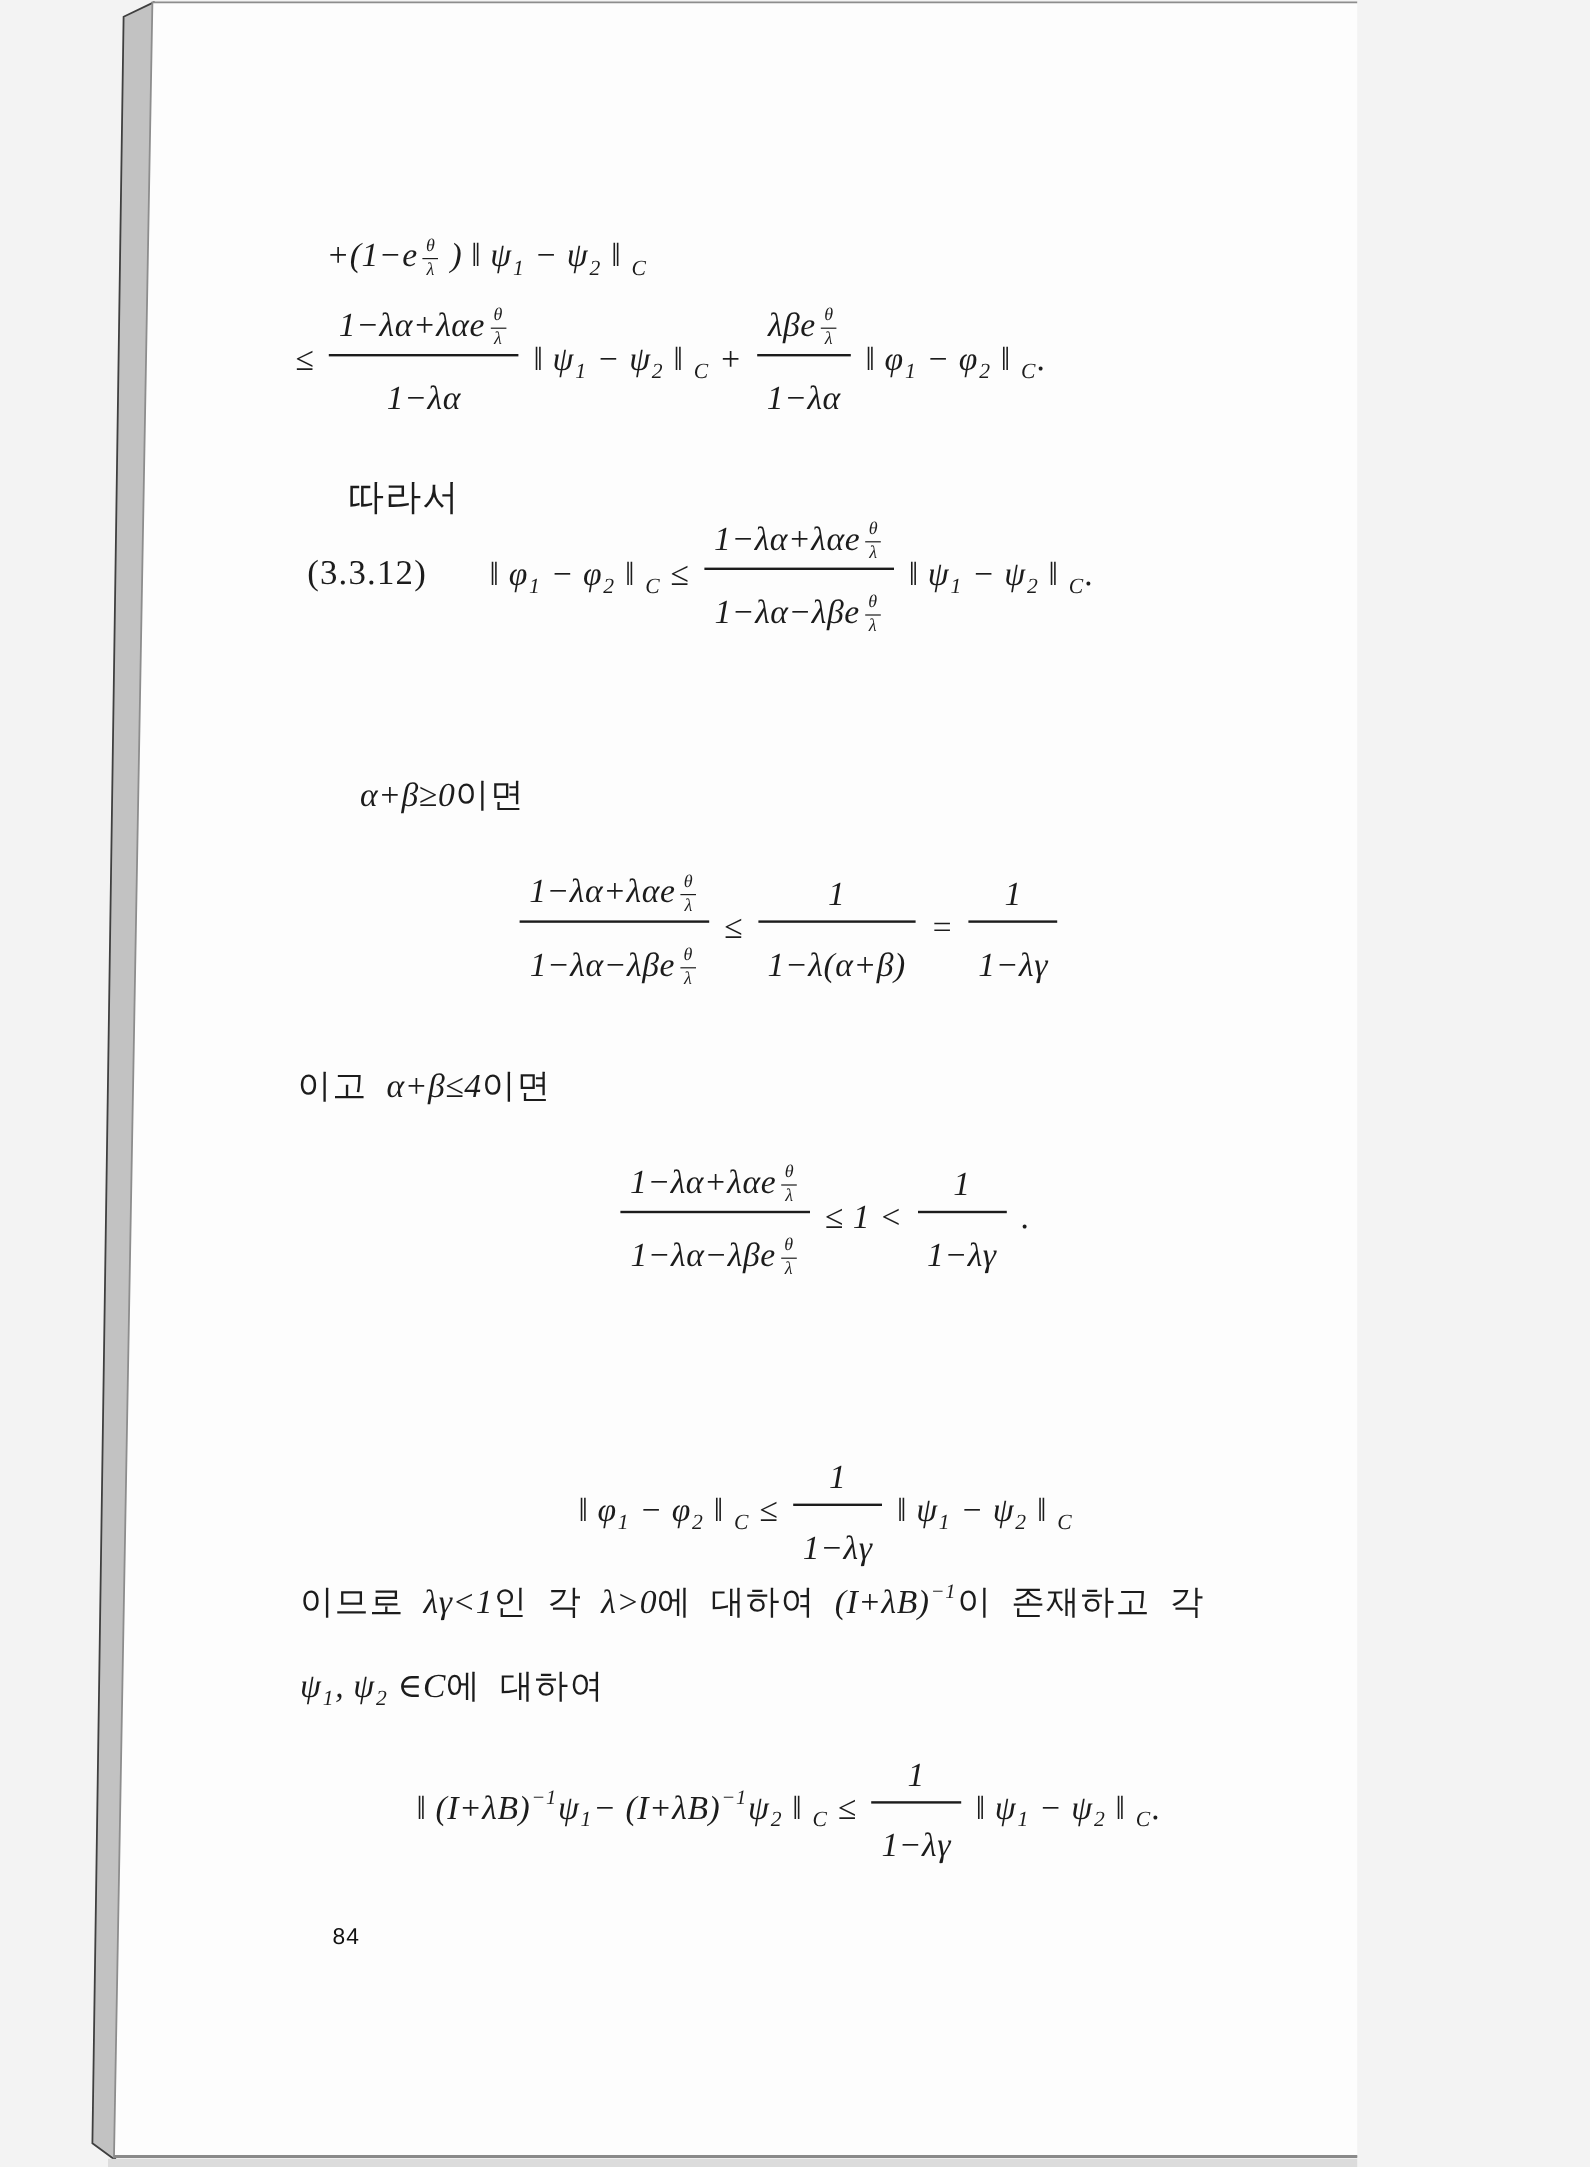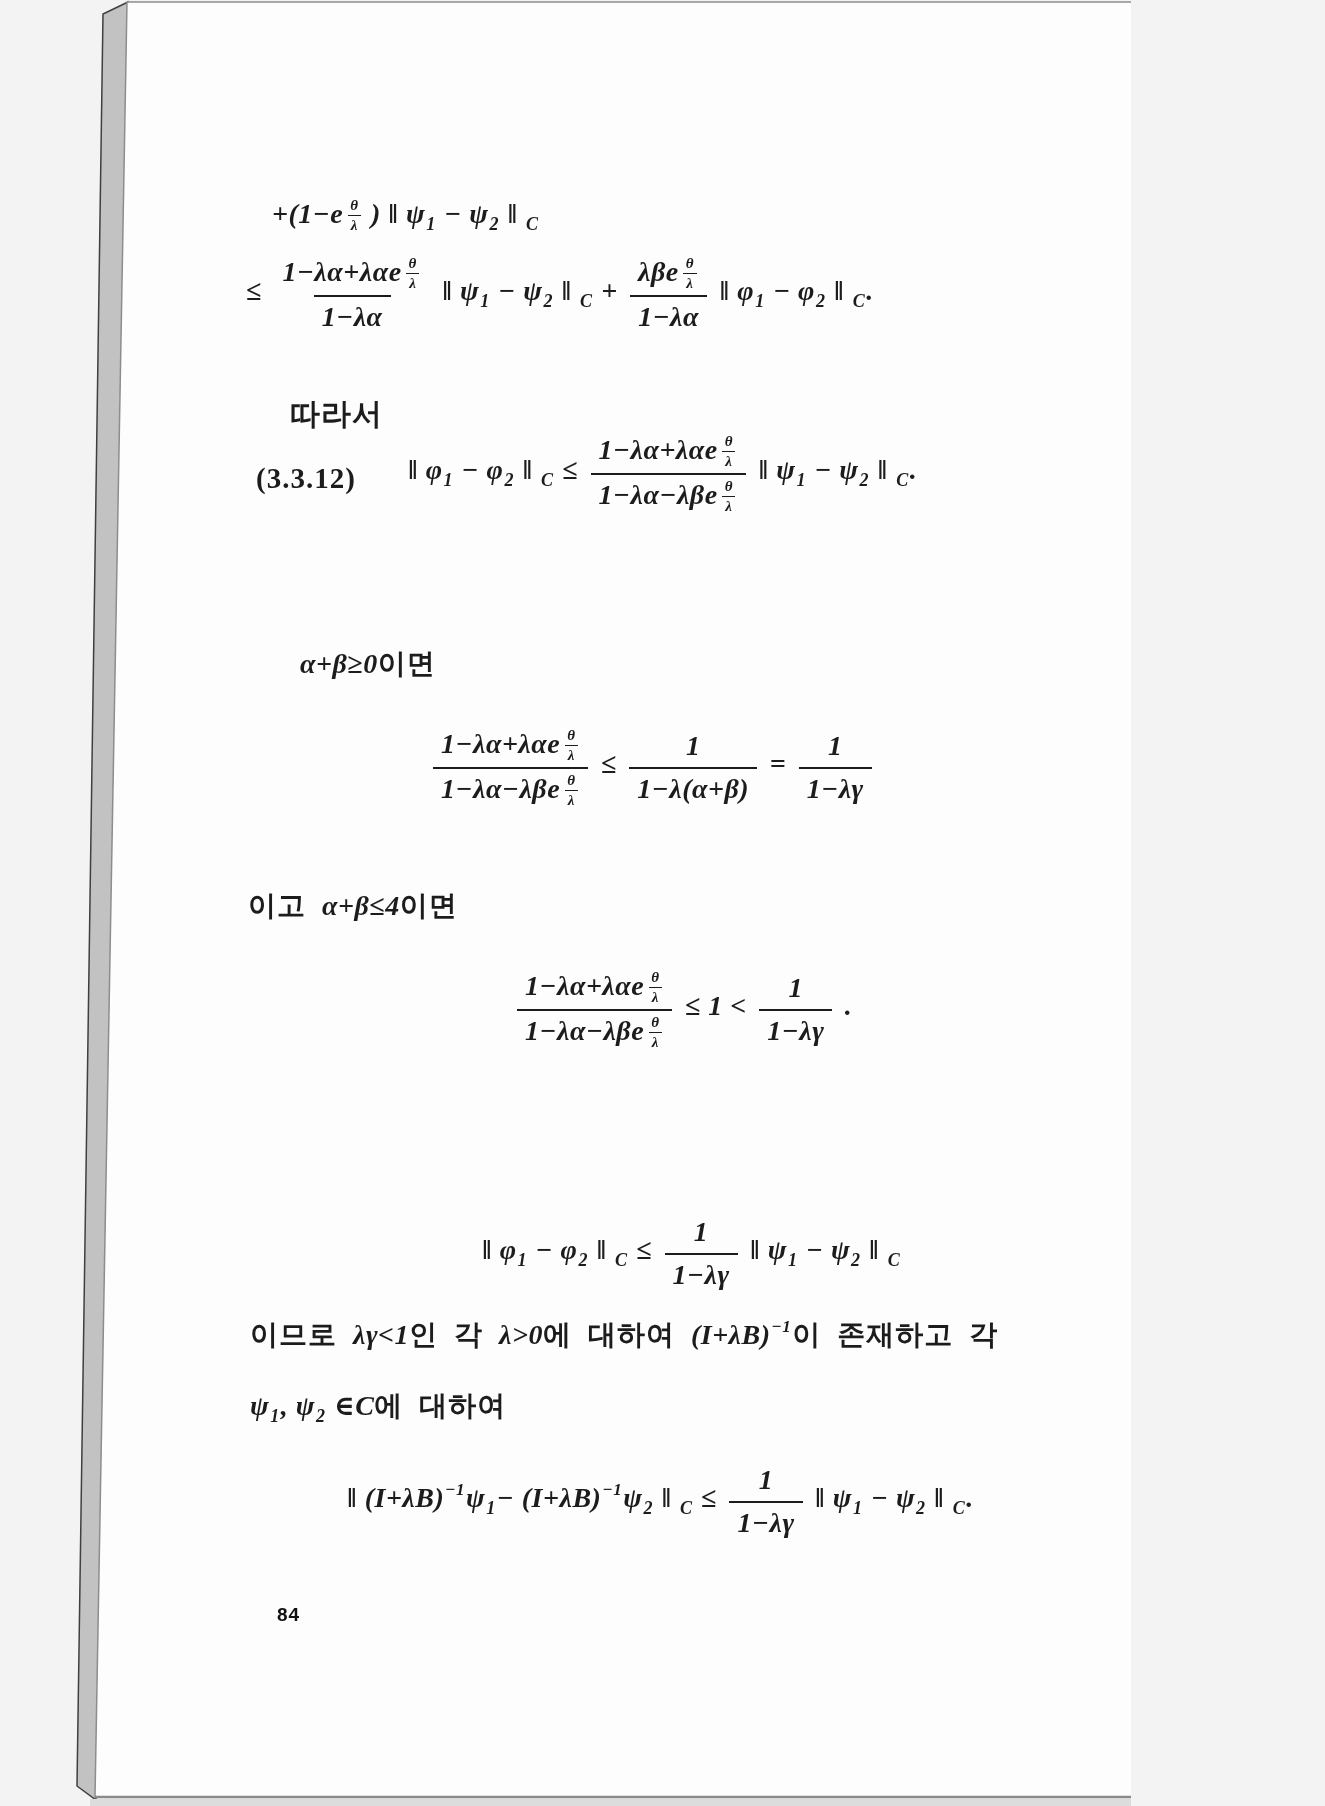--- a/index.html
+++ b/index.html
@@ -1,26 +1,26 @@
 <!DOCTYPE html>
 <html><head>
 <meta charset="utf-8">
 <style>
   html,body{margin:0;padding:0;background:#f3f3f3;}
   #stage{position:relative;width:1131px;height:1806px;overflow:hidden;
-         font-family:"Liberation Serif","DejaVu Serif",serif;color:#1c1c1c;font-weight:bold;}
+         font-family:"Liberation Serif","DejaVu Serif",serif;color:#1c1c1c;}
   #bg{position:absolute;left:0;top:0;}
   .math{position:absolute;font-style:italic;font-size:28px;line-height:1.25;
         white-space:pre;letter-spacing:0.5px;}
   .math .kr{font-style:normal;letter-spacing:1px;}
   .krtext{position:absolute;font-style:normal;font-size:30px;white-space:pre;letter-spacing:1px;}
-  .frac{display:inline-flex;flex-direction:column;align-items:center;
+  .frac{display:inline-flex;flex-direction:column;
         vertical-align:middle;margin:0 5px;text-align:center;}
   .fnum{display:block;padding:0 8px 4px;}
-  .fden{display:block;border-top:2px solid currentColor;padding:2px 8px 0;}
+  .fden{display:block;border-top:2px solid currentColor;padding:18px 8px 0;}
   sub{font-size:18px;vertical-align:-7px;margin:0 1px;font-style:italic;}
   sup{font-size:17px;vertical-align:12px;margin:0 1px;}
   .efrac{display:inline-flex;flex-direction:column;align-items:center;
          font-size:15px;line-height:1.1;vertical-align:13px;margin:0 2px 0 4px;}
   .enum{padding:0 3px 1px;}
   .eden{border-top:1px solid currentColor;padding:1px 3px 0;}
   .eqlabel{position:absolute;font-style:normal;font-size:29px;letter-spacing:1px;}
   .pagenum{position:absolute;font-family:"Liberation Sans","DejaVu Sans",sans-serif;
            font-size:19px;letter-spacing:1px;color:#111;}
 </style>

